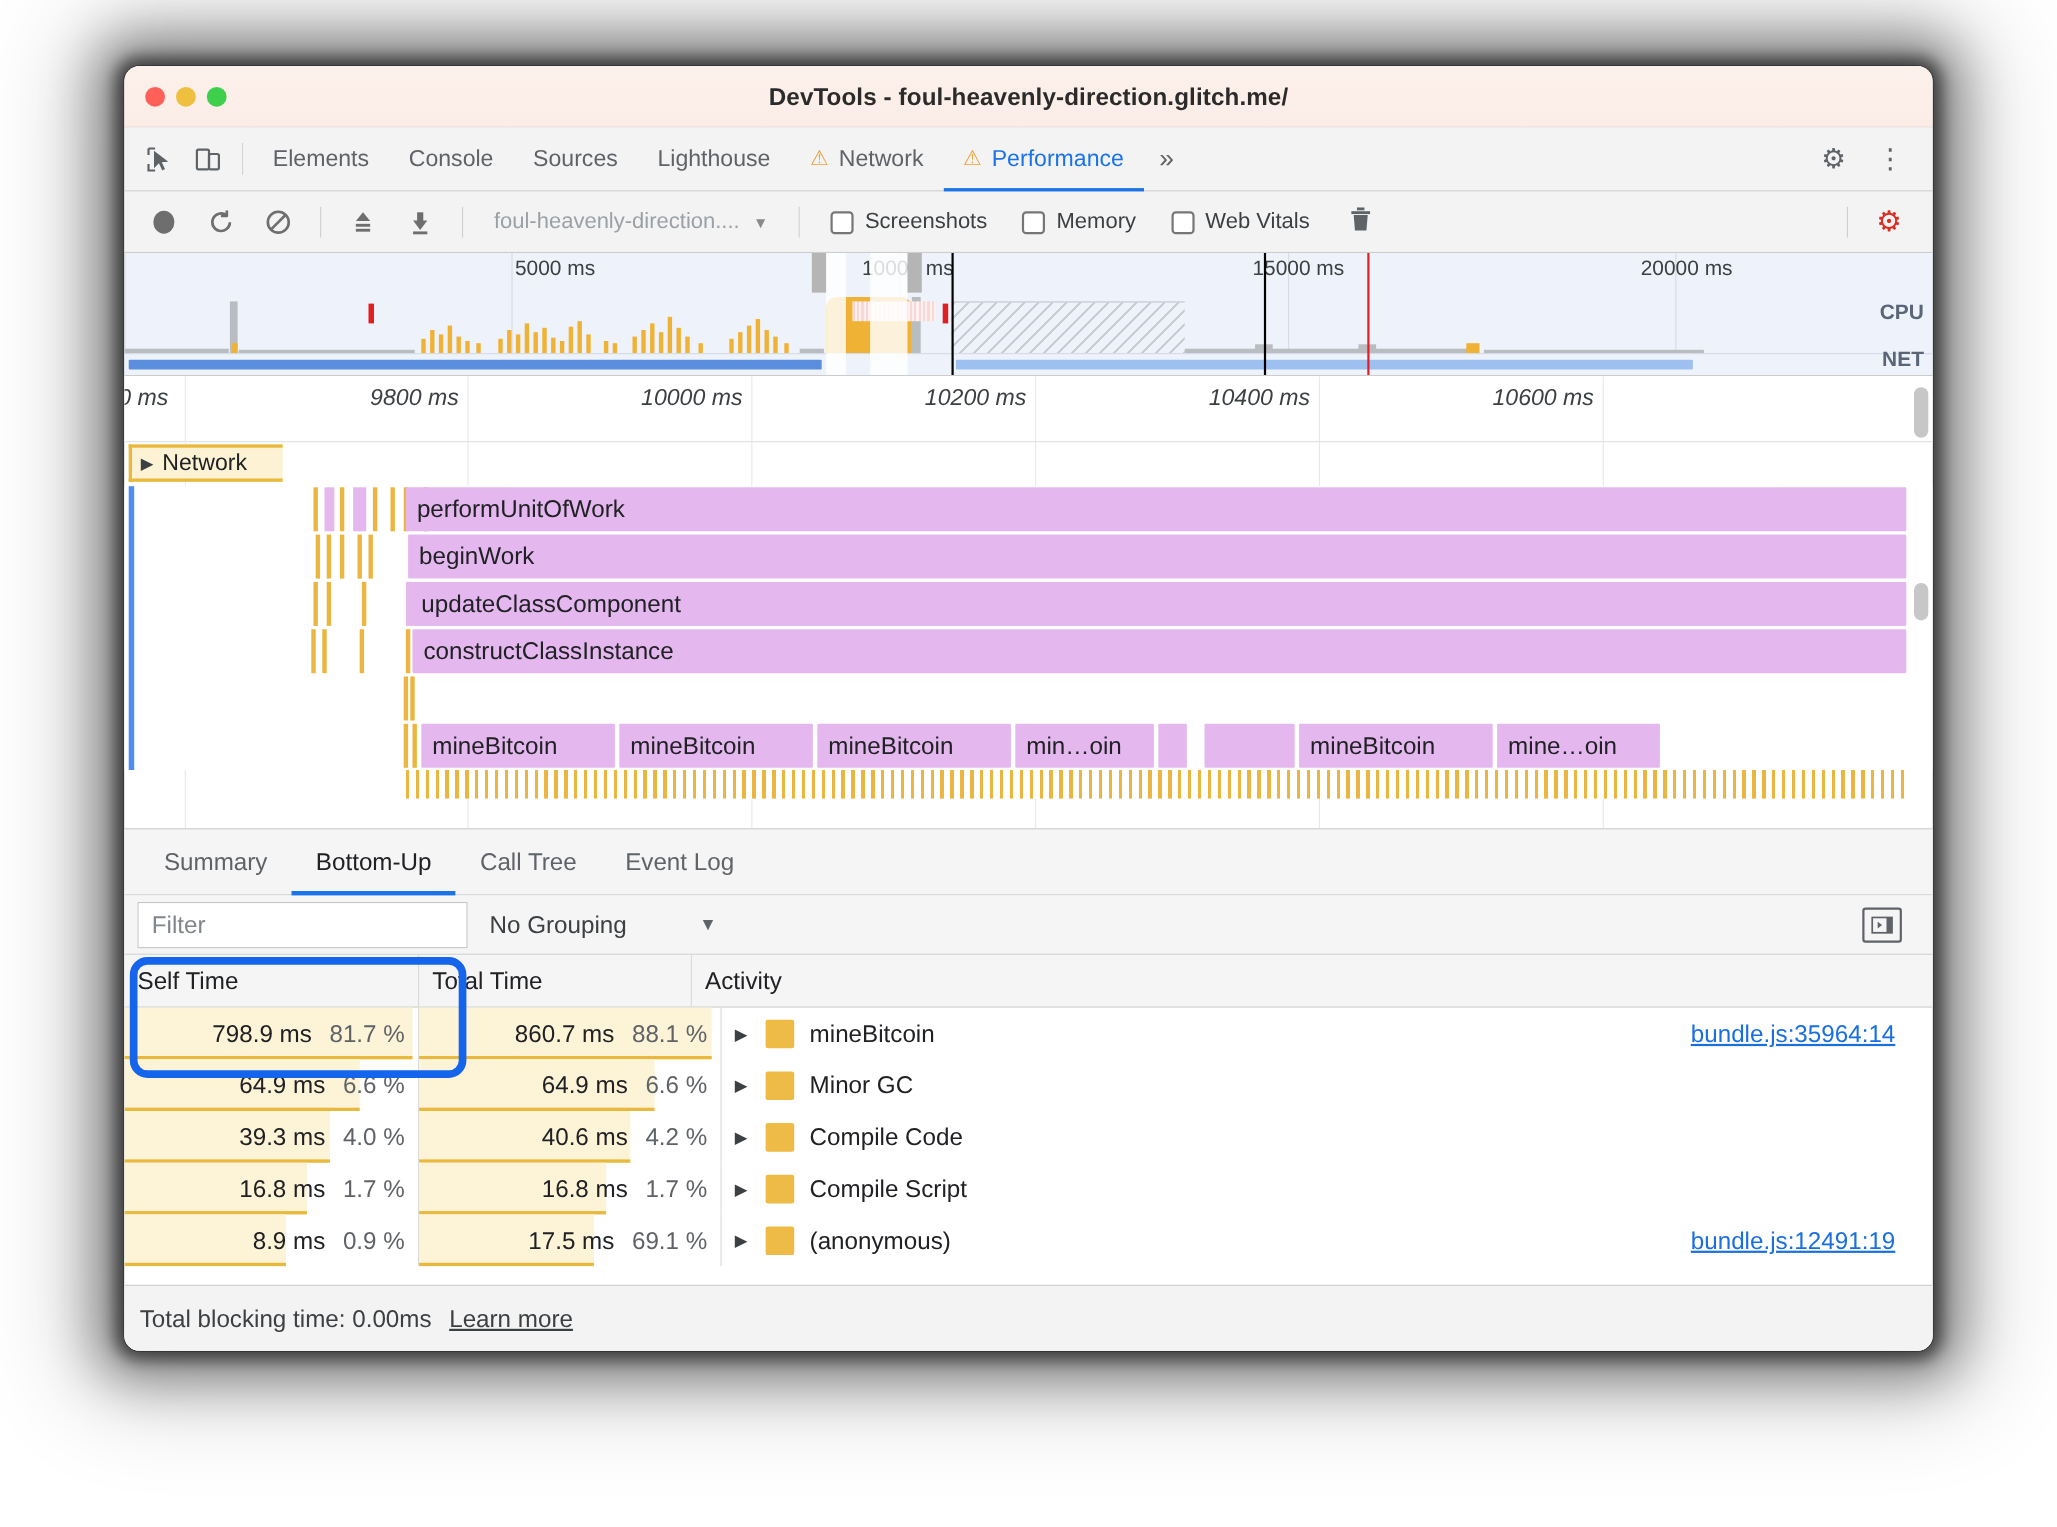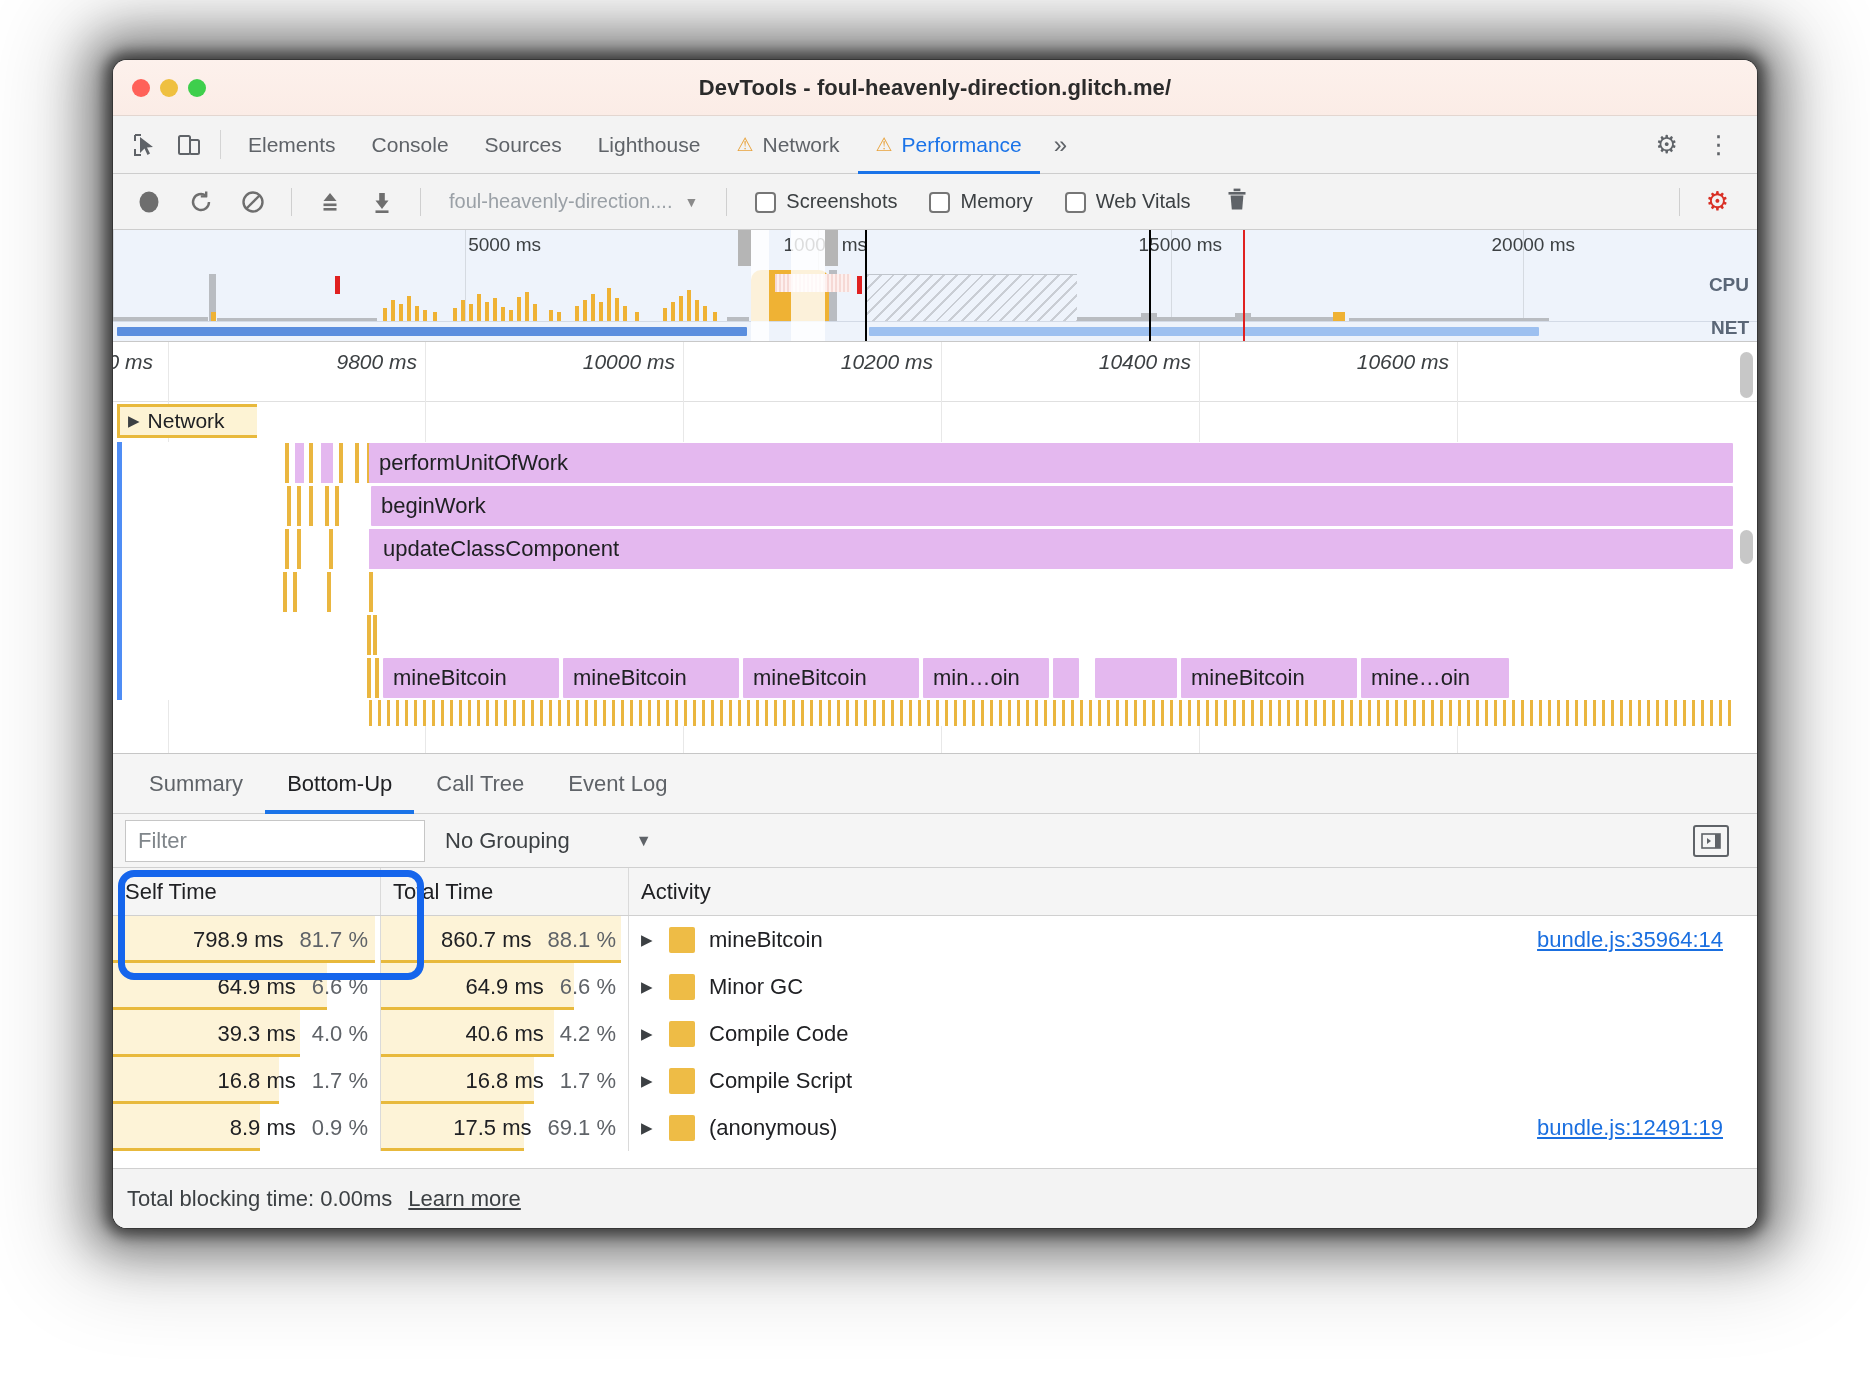--- a/index.html
+++ b/index.html
@@ -328,21 +328,21 @@
     font-size: 22px; color: #202124;
   }
   .th { display: flex; align-items: center; padding: 0 12px; border-right: 1px solid #dadada; }
   .th.self  { width: 268px; }
   .th.total { width: 248px; }
   .th.act   { flex: 1; border-right: none; }
 
   .tr { display: flex; height: 47px; font-size: 22px; color: #202124; position: relative; }
   .td { display: flex; align-items: center; position: relative; }
   .td.self  { width: 268px; border-right: 1px solid #dadada; }
-  .td.total { width: 248px; border-right: 1px solid #dadada; }
+  .td.total { width: 275px; border-right: 1px solid #dadada; }
   .td.act   { flex: 1; padding-left: 12px; gap: 14px; }
   .num-cell {
     width: 100%; height: 100%;
     display: flex; align-items: center; justify-content: flex-end;
     gap: 16px; padding-right: 12px;
     position: relative;
   }
   .bgbar {
     position: absolute; left: 0; top: 0; bottom: 0;
     background: #fdf3d7;
@@ -646,20 +646,21 @@
           <div class="fl-tick" style="left:216px;"></div>
           <div class="fl-tick p" style="left:256px;width:5px;"></div>
           <div class="fl-bar lilac" style="left:260px;right:24px;">updateClassComponent</div>
         </div>
 
         <div class="fl-row">
           <div class="fl-tick" style="left:170px;"></div>
           <div class="fl-tick" style="left:180px;"></div>
           <div class="fl-tick" style="left:214px;"></div>
           <div class="fl-tick" style="left:256px;"></div>
+          <div class="fl-bar lilac" style="left:262px;right:24px;">constructClassInstance</div>
         </div>
 
         <div class="fl-row">
           <div class="fl-tick" style="left:254px;"></div>
           <div class="fl-tick" style="left:260px;"></div>
         </div>
 
         <div class="fl-row">
           <div class="fl-tick" style="left:254px;"></div>
           <div class="fl-tick" style="left:262px;"></div>

